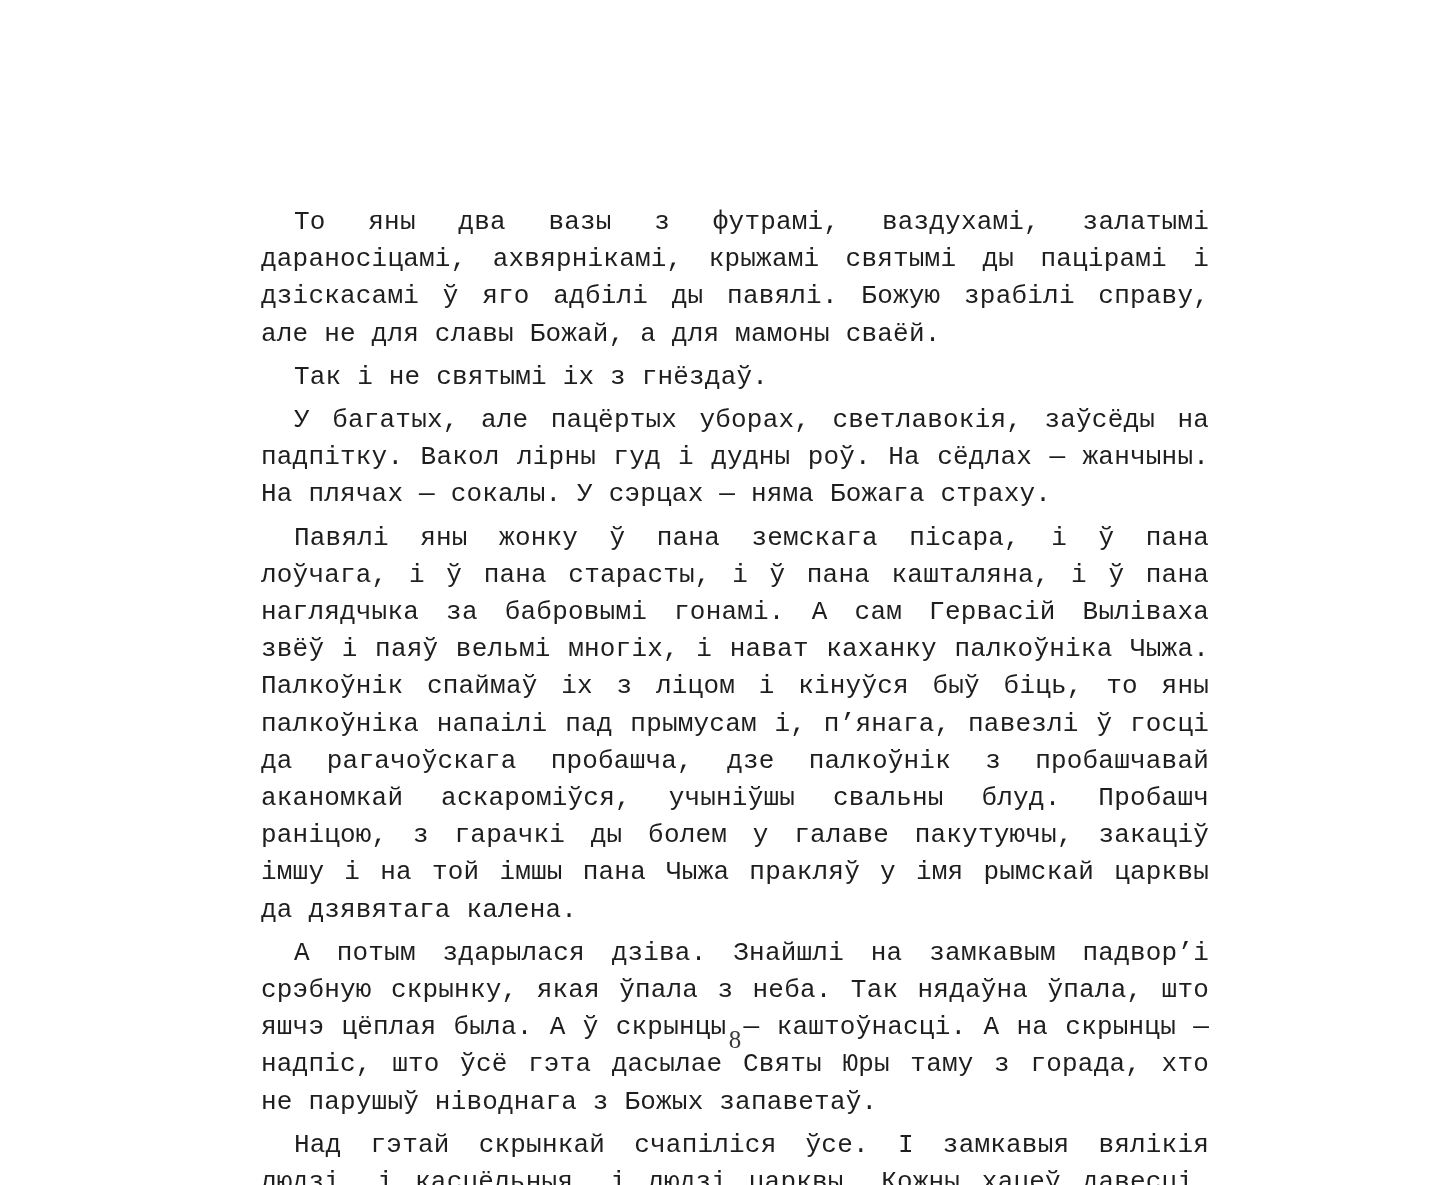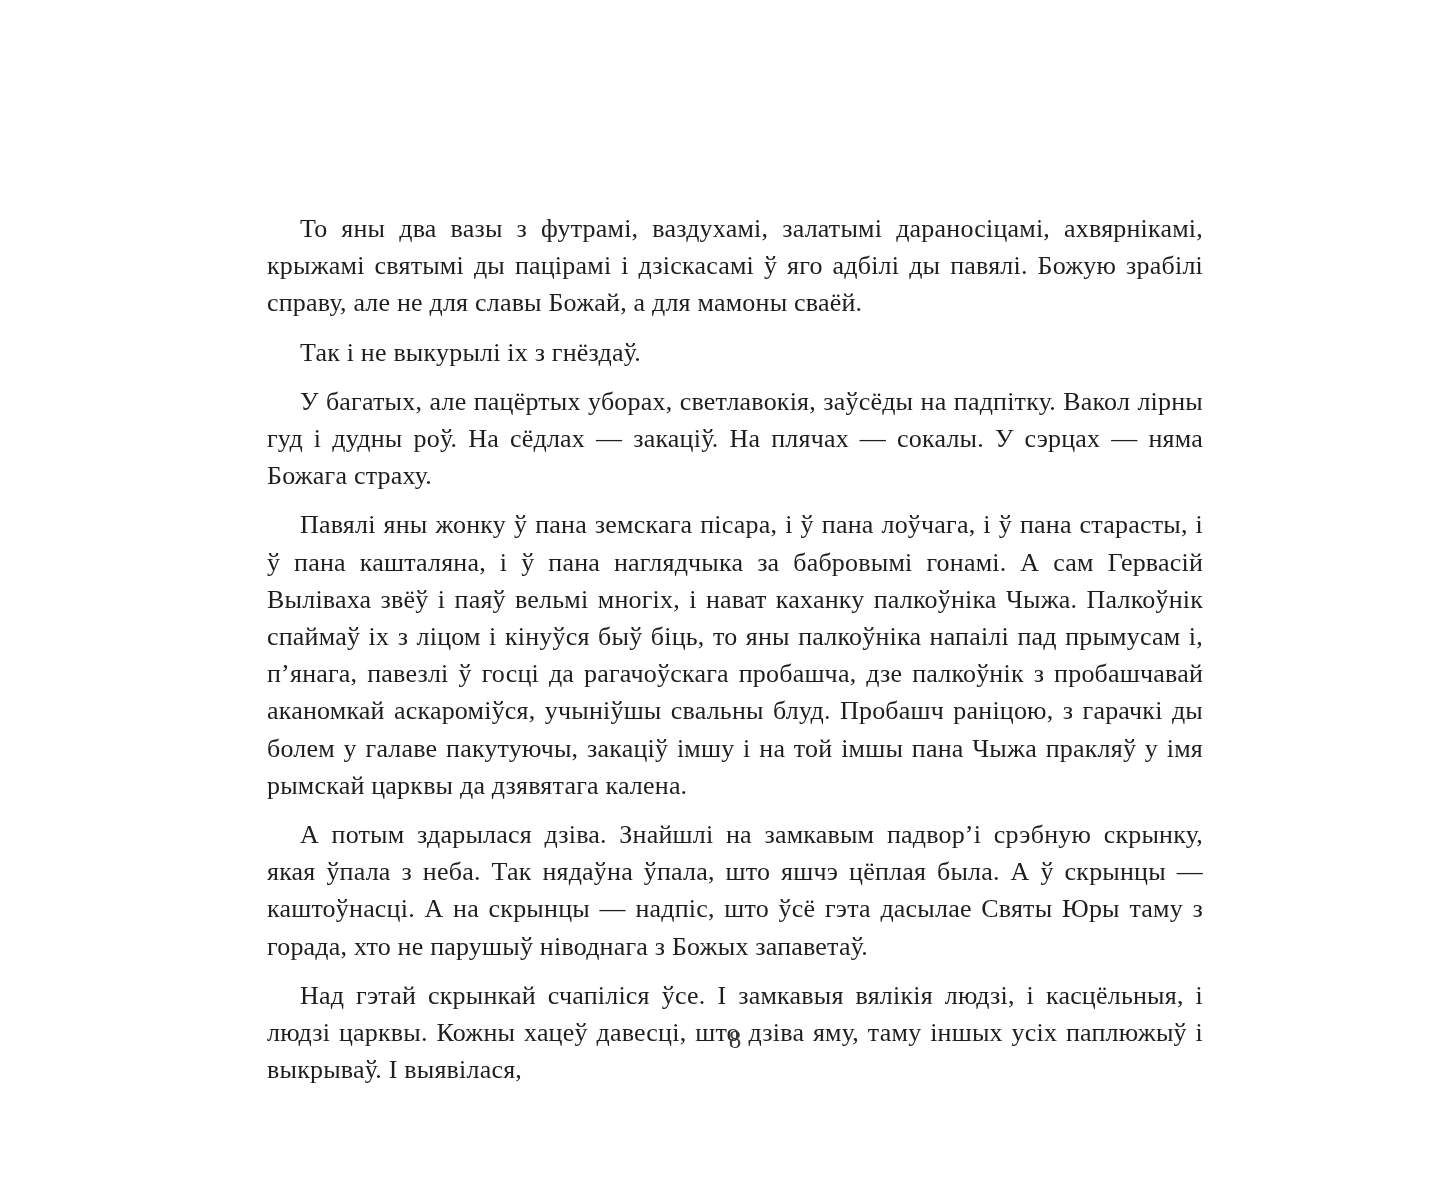--- a/index.html
+++ b/index.html
@@ -24,40 +24,41 @@
     left: 255px;
     top: 198px;
     width: 960px;
     color: #1e1e1e;
     font-size: 26px;
     line-height: 37.2px;
     text-align: justify;
     letter-spacing: 0.2px;
   }
   .text-block p {
-    margin: 12px;
+    margin: 6px;
     padding: 0;
     text-indent: 33px;
+    font-family: Liberation Mono, monospace;
   }
   .page-number {
     position: absolute;
     top: 1026px;
     left: 255px;
     width: 960px;
     text-align: center;
     font-size: 25px;
     color: #3c3c3c;
   }
 </style>
 </head>
 <body>
 
 <div class="book-page">
   <div class="text-block">
     <p>То яны два вазы з футрамі, ваздухамі, залатымі дараносіцамі, ахвярнікамі, крыжамі святымі ды пацірамі і дзіскасамі ў яго адбілі ды павялі. Божую зрабілі справу, але не для славы Божай, а для мамоны сваёй.</p>
-    <p>Так і не выкурылі іх з гнёздаў.</p>
-    <p>У багатых, але пацёртых уборах, светлавокія, заўсёды на падпітку. Вакол лірны гуд і дудны роў. На сёдлах — закаціў. На плячах — сокалы. У сэрцах — няма Божага страху.</p>
+    <p>Так і не святымі іх з гнёздаў.</p>
+    <p>У багатых, але пацёртых уборах, светлавокія, заўсёды на падпітку. Вакол лірны гуд і дудны роў. На сёдлах — жанчыны. На плячах — сокалы. У сэрцах — няма Божага страху.</p>
     <p>Павялі яны жонку ў пана земскага пісара, і ў пана лоўчага, і ў пана старасты, і ў пана кашталяна, і ў пана наглядчыка за бабровымі гонамі. А сам Гервасій Выліваха звёў і паяў вельмі многіх, і нават каханку палкоўніка Чыжа. Палкоўнік спаймаў іх з ліцом і кінуўся быў біць, то яны палкоўніка напаілі пад прымусам і, п’янага, павезлі ў госці да рагачоўскага пробашча, дзе палкоўнік з пробашчавай аканомкай аскароміўся, учыніўшы свальны блуд. Пробашч раніцою, з гарачкі ды болем у галаве пакутуючы, закаціў імшу і на той імшы пана Чыжа пракляў у імя рымскай царквы да дзявятага калена.</p>
     <p>А потым здарылася дзіва. Знайшлі на замкавым падвор’і срэбную скрынку, якая ўпала з неба. Так нядаўна ўпала, што яшчэ цёплая была. А ў скрынцы — каштоўнасці. А на скрынцы — надпіс, што ўсё гэта дасылае Святы Юры таму з горада, хто не парушыў ніводнага з Божых запаветаў.</p>
     <p>Над гэтай скрынкай счапіліся ўсе. І замкавыя вялікія людзі, і касцёльныя, і людзі царквы. Кожны хацеў давесці, што дзіва яму, таму іншых усіх паплюжыў і выкрываў. І выявілася,</p>
   </div>
   <div class="page-number">8</div>
 </div>
 
 </body></html>

